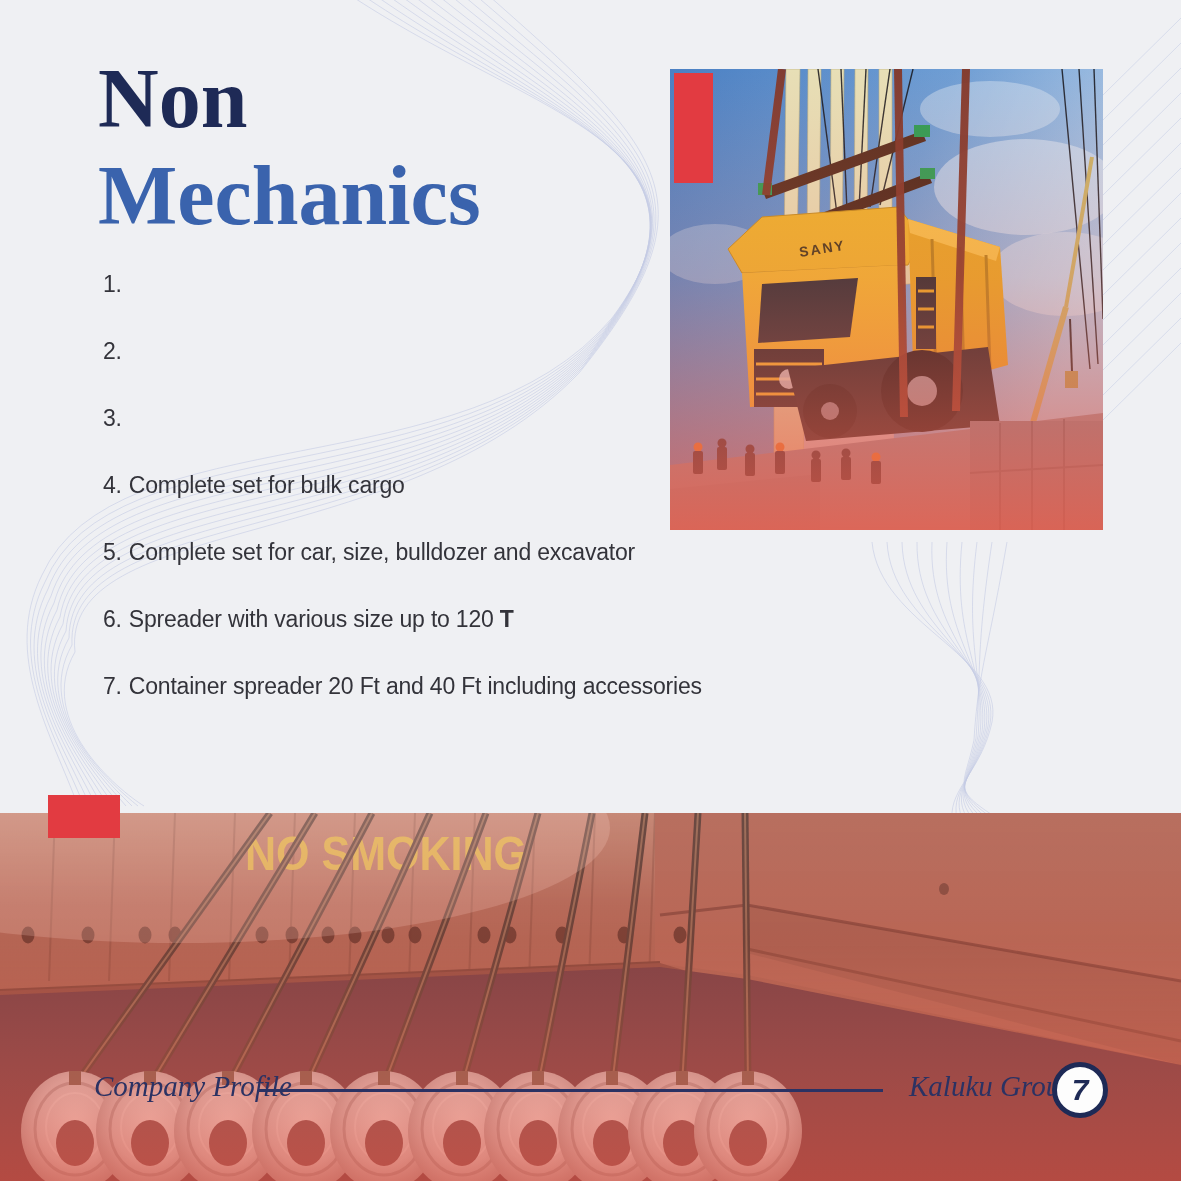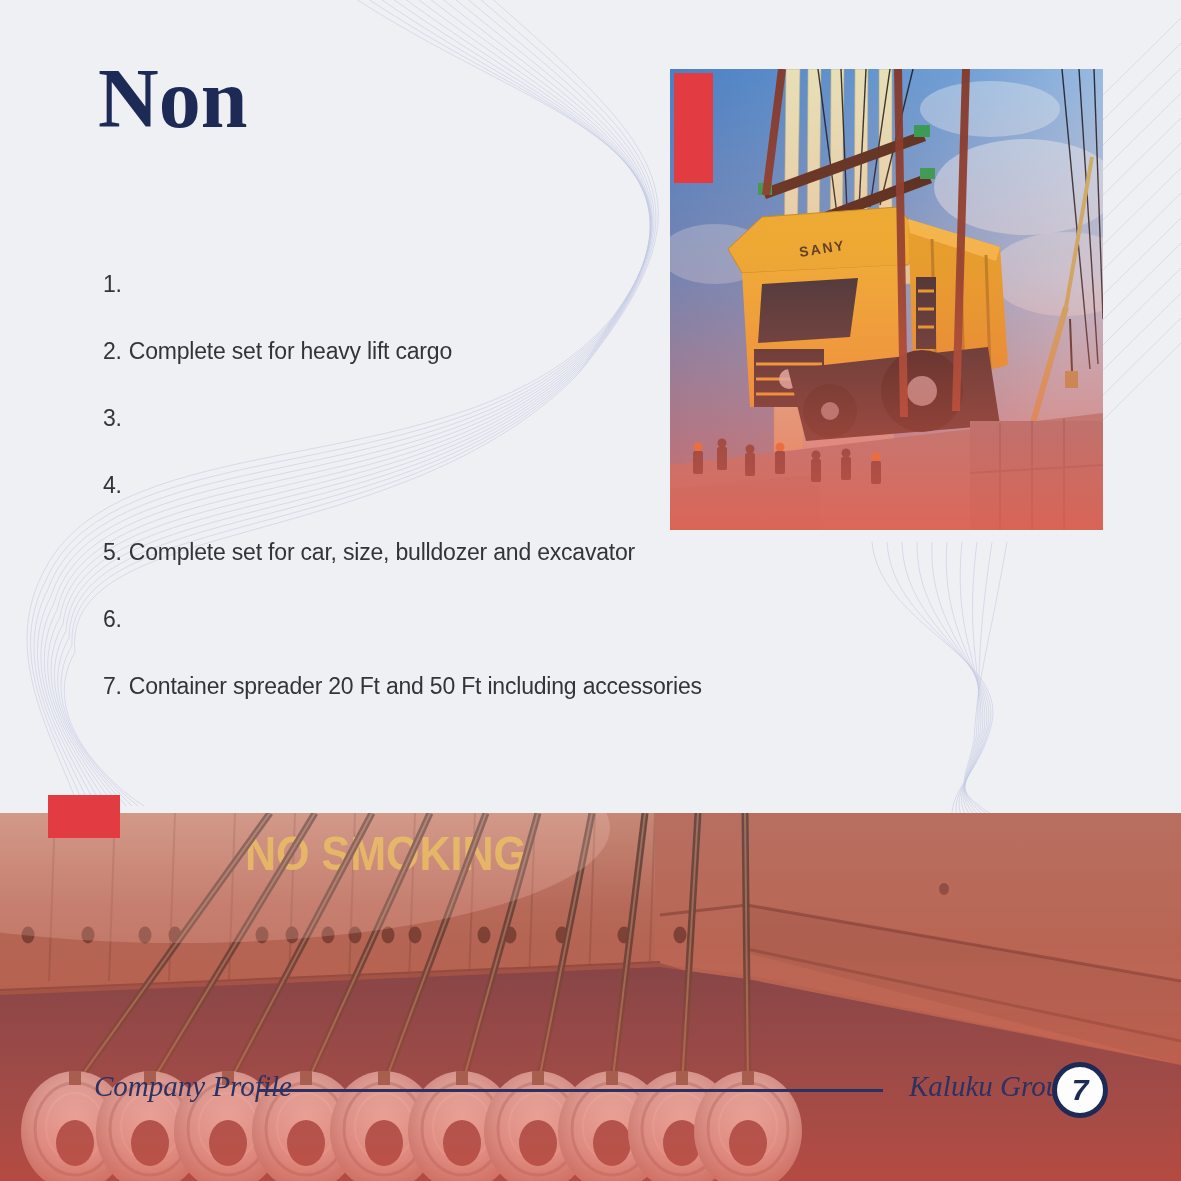--- a/index.html
+++ b/index.html
@@ -121,46 +121,48 @@
       <line x1="1102" y1="296" x2="1181" y2="218" stroke="#c4cce5" stroke-width="1" opacity="0.55"></line>
       <line x1="1102" y1="321" x2="1181" y2="243" stroke="#c4cce5" stroke-width="1" opacity="0.55"></line>
       <line x1="1102" y1="346" x2="1181" y2="268" stroke="#c4cce5" stroke-width="1" opacity="0.55"></line>
       <line x1="1102" y1="371" x2="1181" y2="293" stroke="#c4cce5" stroke-width="1" opacity="0.55"></line>
       <line x1="1102" y1="396" x2="1181" y2="318" stroke="#c4cce5" stroke-width="1" opacity="0.55"></line>
       <line x1="1102" y1="421" x2="1181" y2="343" stroke="#c4cce5" stroke-width="1" opacity="0.55"></line>
     </svg>
 
   <h1 class="title">
     <span class="t1">Non</span>
+    <span class="t2">Mechanics</span>
   </h1>
 
   <div class="list" id="cap-list">
       <div class="li">
         <span class="num">1.</span>
       </div>
       <div class="li">
         <span class="num">2.</span>
-        <span class="txt">Complete set for heavy lift cargo</span>
       </div>
       <div class="li">
         <span class="num">3.</span>
       </div>
       <div class="li">
         <span class="num">4.</span>
+        <span class="txt">Complete set for bulk cargo</span>
       </div>
       <div class="li">
         <span class="num">5.</span>
         <span class="txt">Complete set for car, size, bulldozer and excavator</span>
       </div>
       <div class="li">
         <span class="num">6.</span>
+        <span class="txt">Spreader with various size up to 120 <b>T</b></span>
       </div>
       <div class="li">
         <span class="num">7.</span>
-        <span class="txt">Container spreader 20 Ft and 50 Ft including accessories</span>
+        <span class="txt">Container spreader 20 Ft and 40 Ft including accessories</span>
       </div>
     </div>
 
   <figure class="photo-truck">
     <svg viewBox="0 0 433 461" xmlns="http://www.w3.org/2000/svg">
       <defs>
         <linearGradient id="skyGrad" x1="0" y1="0" x2="1" y2="0.45">
           <stop offset="0" stop-color="#4b80c3"></stop>
           <stop offset="0.55" stop-color="#6f9ed4"></stop>
           <stop offset="1" stop-color="#b2cbe7"></stop>

